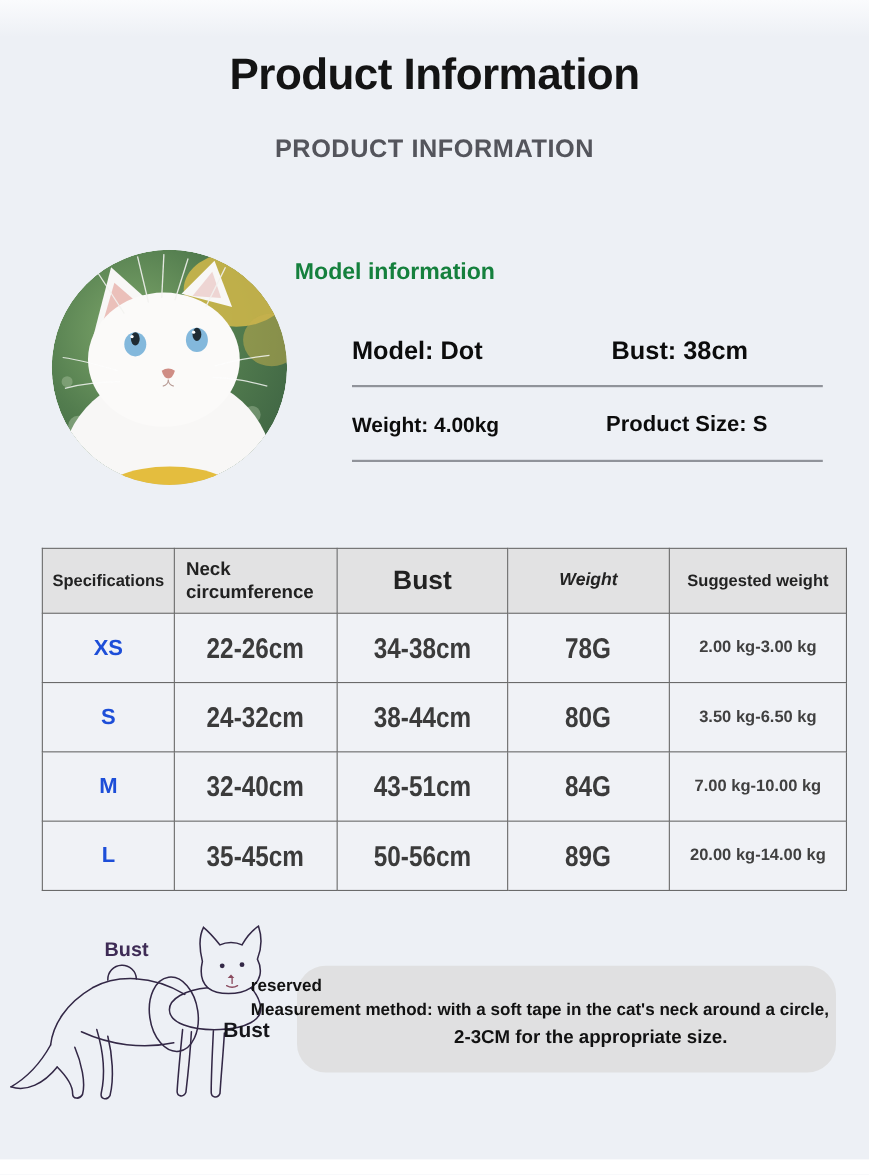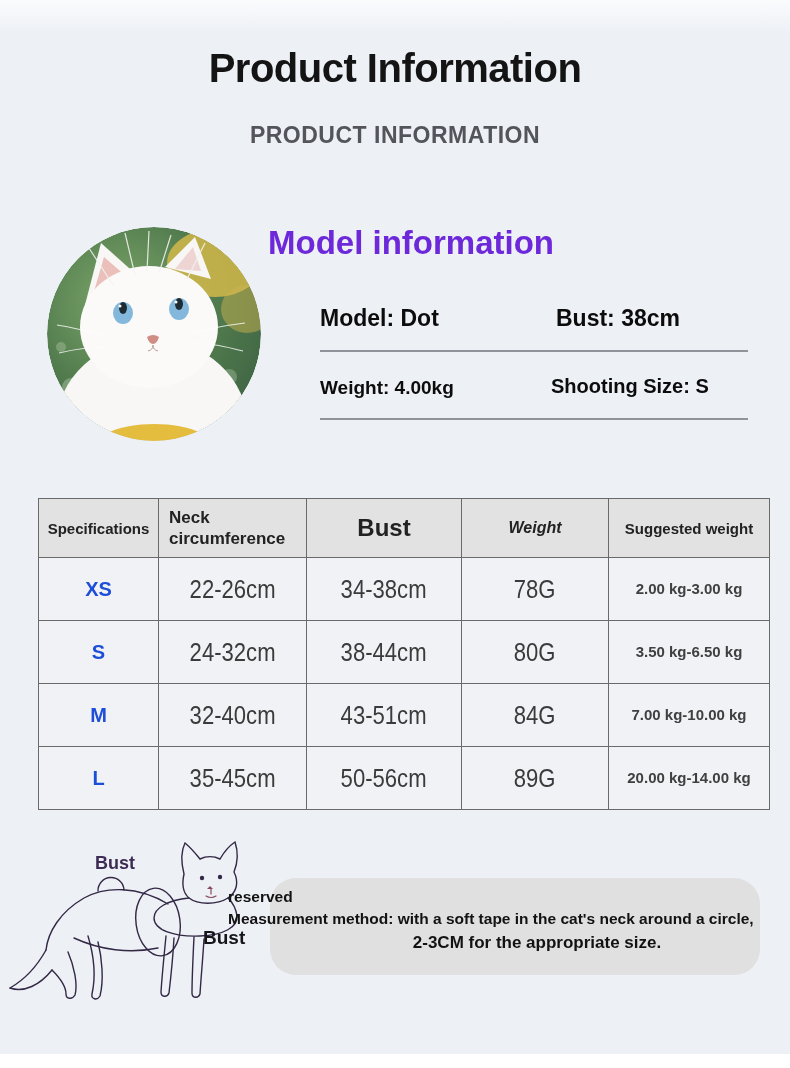--- a/index.html
+++ b/index.html
@@ -13,43 +13,43 @@
     background:linear-gradient(#fafbfd, rgba(250,251,253,0)); }
   .bottom-strip{ position:absolute; left:0; bottom:0; width:100%; height:14px; background:#ffffff; }
 
   .page-title{ position:absolute; top:46px; left:0; width:100%; text-align:center;
     font-size:40px; font-weight:bold; color:#141414; letter-spacing:-0.5px; }
   .page-subtitle{ position:absolute; top:122px; left:0; width:100%; text-align:center;
     font-size:23px; font-weight:bold; color:#54555c; letter-spacing:0.5px; }
 
   .model-photo{ position:absolute; left:47px; top:227px; width:214px; height:214px;
     border-radius:50%; overflow:hidden; }
-  .model-heading{ position:absolute; left:268px; top:224px; font-size:33px;
-    font-weight:bold; color:#6d28d9; }
+  .model-heading{ position:absolute; left:268px; top:236px; font-size:21px;
+    font-weight:bold; color:#15803d; }
   .mi-text{ position:absolute; font-weight:bold; color:#0c0c0c; white-space:nowrap; }
   .mi-r1l{ left:320px; top:305px; font-size:23px; }
   .mi-r1r{ left:556px; top:305px; font-size:23px; }
   .mi-r2l{ left:320px; top:377px; font-size:19px; }
   .mi-r2r{ left:551px; top:375px; font-size:20px; }
   .mi-line{ position:absolute; left:320px; width:428px; height:2px; background:#90939a; }
   .mi-line1{ top:350px; } .mi-line2{ top:418px; }
 
   table.size-table{ position:absolute; left:38px; top:498px; width:731px;
     border-collapse:collapse; table-layout:fixed; }
   .size-table th, .size-table td{ border:1.6px solid #6a6a6a; text-align:center;
     vertical-align:middle; overflow:hidden; }
   .size-table th{ height:59px; background:#e2e2e3; color:#222; font-weight:bold; }
   .size-table td{ height:63px; background:#f0f2f6; }
   .th-spec{ font-size:15px; }
   .th-neck{ font-size:17px; text-align:left !important; padding-left:10px; line-height:1.25; }
   .th-bust{ font-size:24px; }
   .th-weight{ font-size:16px;font-style:italic; }
   .th-sugg{ font-size:15px; }
   .td-spec{ font-weight:bold; font-size:20px; color:#1d4ed8; }
-  .td-val{ font-size:26px; font-weight:normal; color:#3b3b3b; }
+  .td-val{ font-size:26px; font-weight:bold; color:#3b3b3b; }
   .td-val .cond{ display:inline-block; transform:scaleX(0.85); white-space:nowrap; }
   .td-sugg{ font-weight:bold; font-size:15px; color:#404040; padding:0 14px; line-height:1.3; }
 
   .cat-drawing{ position:absolute; left:8px; top:838px; width:295px; height:175px; }
   .bust-label{ position:absolute; font-weight:bold; white-space:nowrap; }
   .bust-back{ left:95px; top:853px; font-size:18px; color:#3e2b55; }
   .bust-chest{ left:203px; top:927px; font-size:19px; color:#16161a; }
 
   .note-box{ position:absolute; left:270px; top:878px; width:490px; height:97px;
     background:#e0e0e1; border-radius:26px; }
@@ -124,21 +124,21 @@
         <path d="M60,206 C85,194 130,194 154,206 L154,214 L60,214 Z" fill="#e4bd3e"></path>
       </g>
     </svg>
   </div>
 
   <div class="model-heading">Model information</div>
   <div class="mi-text mi-r1l">Model: Dot</div>
   <div class="mi-text mi-r1r">Bust: 38cm</div>
   <div class="mi-line mi-line1"></div>
   <div class="mi-text mi-r2l">Weight: 4.00kg</div>
-  <div class="mi-text mi-r2r">Shooting Size: S</div>
+  <div class="mi-text mi-r2r">Product Size: S</div>
   <div class="mi-line mi-line2"></div>
 
   <table class="size-table">
     <colgroup>
       <col style="width:120px">
         <col style="width:148px">
         <col style="width:155px">
       <col style="width:147px">
         <col style="width:161px">
     </colgroup>

